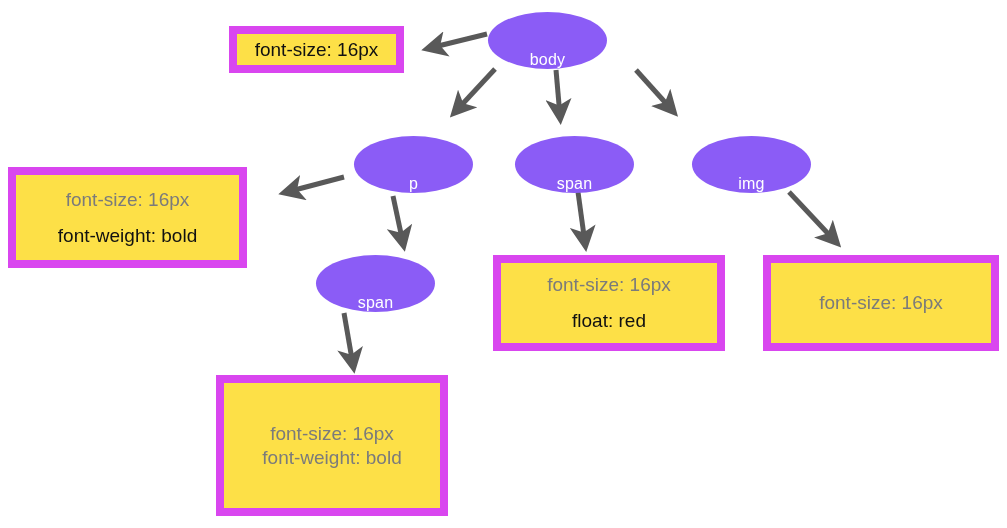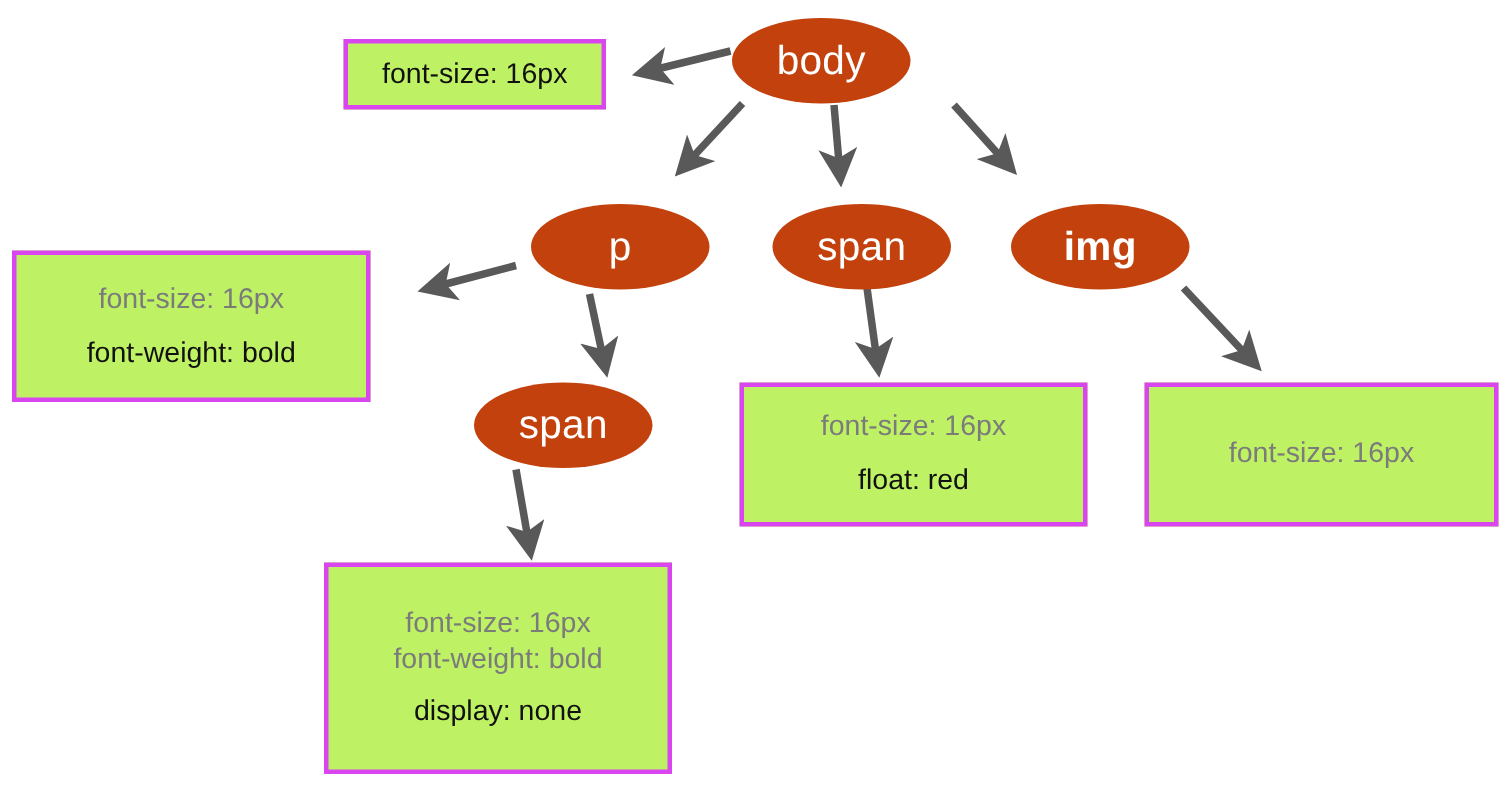--- a/index.html
+++ b/index.html
@@ -12,35 +12,35 @@
   }
   #canvas {
     position: relative;
     width: 1007px;
     height: 528px;
     background: #ffffff;
     overflow: hidden;
   }
   .node {
     position: absolute;
-    background: #c2410c;
+    background: #8b5cf6;
     border-radius: 50%;
     display: flex;
-    align-items: center;
+    align-items: flex-end;
     justify-content: center;
     color: #ffffff;
-    font-size: 27px;
+    font-size: 16px;
     font-family: "Liberation Sans", sans-serif;
     letter-spacing: 0.2px;
     box-sizing: border-box;
   }
   .prop-box {
     position: absolute;
-    background: #bef264;
-    border: 3px solid #d946ef;
+    background: #fde047;
+    border: 8px solid #d946ef;
     box-sizing: border-box;
     display: flex;
     flex-direction: column;
     align-items: center;
     justify-content: center;
     padding: 4px 10px;
   }
   .prop-line {
     font-size: 19px;
     font-family: "Liberation Sans", sans-serif;
@@ -103,21 +103,21 @@
   </div>
 
   <div class="node" style="left:354px; top:136px; width:119px; height:57px;">
     <span>p</span>
   </div>
 
   <div class="node" style="left:515px; top:136px; width:119px; height:57px;">
     <span>span</span>
   </div>
 
-  <div class="node" style="left:674px; top:136px; width:119px; height:57px;font-weight:bold;">
+  <div class="node" style="left:692px; top:136px; width:119px; height:57px;">
     <span>img</span>
   </div>
 
   <div class="node" style="left:316px; top:255px; width:119px; height:57px;">
     <span>span</span>
   </div>
 
   <div class="prop-box" style="left:229px; top:26px; width:175px; height:47px;">
     <div class="prop-line own">font-size: 16px</div>
   </div>
@@ -132,16 +132,15 @@
     <div class="prop-line own spaced">float: red</div>
   </div>
 
   <div class="prop-box" style="left:763px; top:255px; width:236px; height:96px;">
     <div class="prop-line inherited">font-size: 16px</div>
   </div>
 
   <div class="prop-box" style="left:216px; top:375px; width:232px; height:141px;">
     <div class="prop-line inherited">font-size: 16px</div>
     <div class="prop-line inherited">font-weight: bold</div>
-    <div class="prop-line own spaced">display: none</div>
   </div>
 
 </div>
 
 </body></html>

